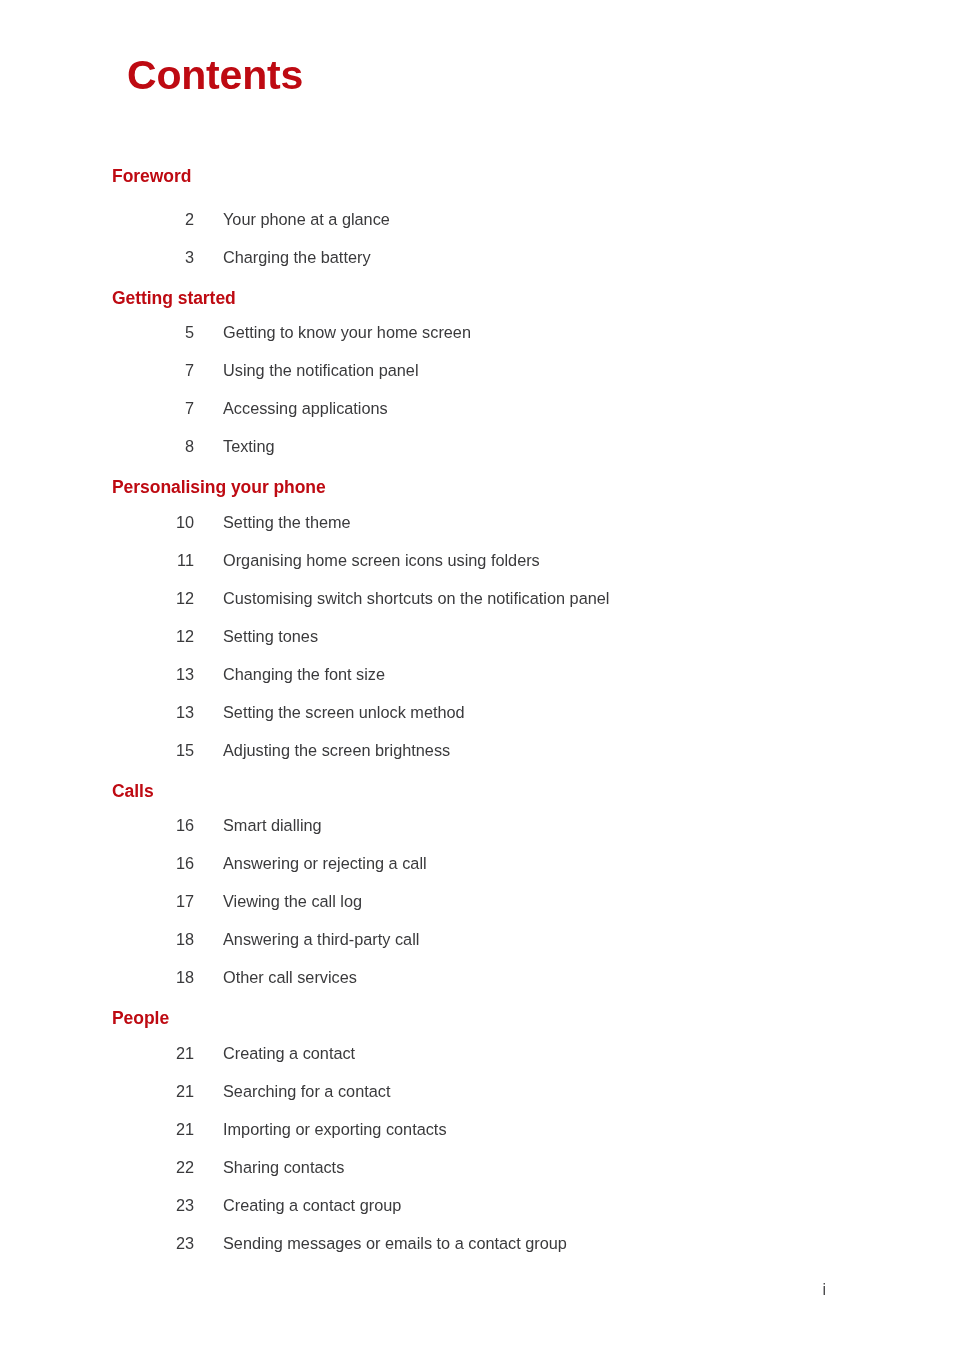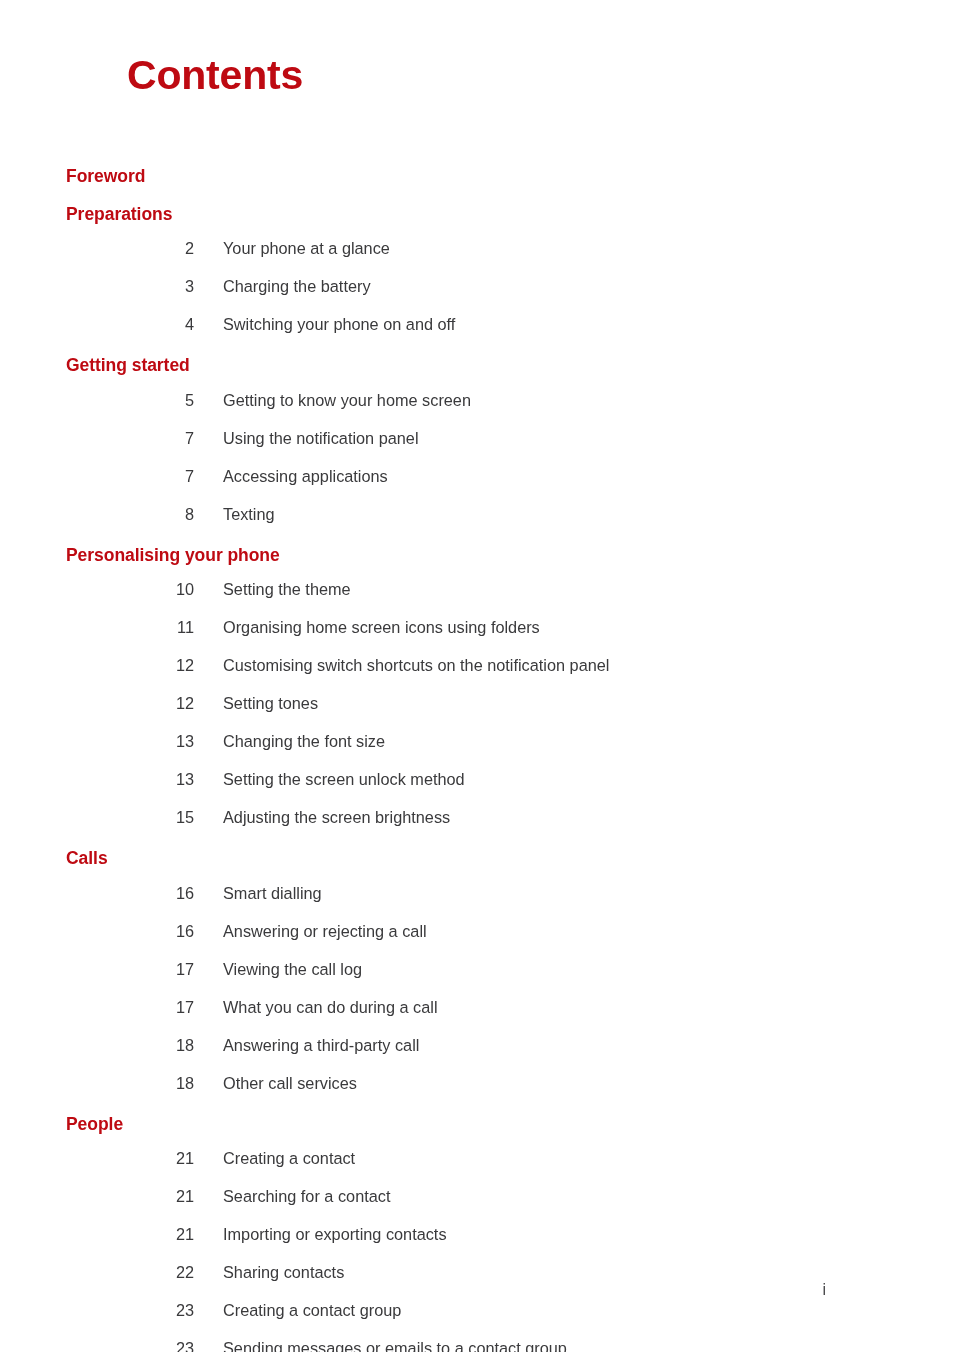--- a/index.html
+++ b/index.html
@@ -51,21 +51,21 @@
   }
   .toc-section + .toc-section {
     margin-top: 20px;
   }
 
   .section-heading {
     color: #be0a12;
     font-size: 17.5px;
     font-weight: bold;
     line-height: 1.0;
-    padding-left: 66px;
+    padding-left: 112px;
     letter-spacing: -0.05px;
     margin: 0 0 9px 0;
   }
 
   .entries {
     list-style: none;
     margin: 0;
     padding: 0;
   }
 
@@ -117,25 +117,23 @@
 
   <h1 class="doc-title">Contents</h1>
 
   <div class="toc">
 
   <div class="toc-section">
         <div class="section-heading">Foreword</div>
         <ul class="entries"></ul>
       </div>
       <div class="toc-section">
-        <div class="section-heading">Preparations</div>
         <ul class="entries">
           <li class="entry"><span class="entry-page">2</span><span class="entry-title">Your phone at a glance</span></li>
           <li class="entry"><span class="entry-page">3</span><span class="entry-title">Charging the battery</span></li>
-          <li class="entry"><span class="entry-page">4</span><span class="entry-title">Switching your phone on and off</span></li>
         </ul>
       </div>
       <div class="toc-section">
         <div class="section-heading">Getting started</div>
         <ul class="entries">
           <li class="entry"><span class="entry-page">5</span><span class="entry-title">Getting to know your home screen</span></li>
           <li class="entry"><span class="entry-page">7</span><span class="entry-title">Using the notification panel</span></li>
           <li class="entry"><span class="entry-page">7</span><span class="entry-title">Accessing applications</span></li>
           <li class="entry"><span class="entry-page">8</span><span class="entry-title">Texting</span></li>
         </ul>
@@ -151,21 +149,20 @@
           <li class="entry"><span class="entry-page">13</span><span class="entry-title">Setting the screen unlock method</span></li>
           <li class="entry"><span class="entry-page">15</span><span class="entry-title">Adjusting the screen brightness</span></li>
         </ul>
       </div>
       <div class="toc-section">
         <div class="section-heading">Calls</div>
         <ul class="entries">
           <li class="entry"><span class="entry-page">16</span><span class="entry-title">Smart dialling</span></li>
           <li class="entry"><span class="entry-page">16</span><span class="entry-title">Answering or rejecting a call</span></li>
           <li class="entry"><span class="entry-page">17</span><span class="entry-title">Viewing the call log</span></li>
-          <li class="entry"><span class="entry-page">17</span><span class="entry-title">What you can do during a call</span></li>
           <li class="entry"><span class="entry-page">18</span><span class="entry-title">Answering a third-party call</span></li>
           <li class="entry"><span class="entry-page">18</span><span class="entry-title">Other call services</span></li>
         </ul>
       </div>
       <div class="toc-section">
         <div class="section-heading">People</div>
         <ul class="entries">
           <li class="entry"><span class="entry-page">21</span><span class="entry-title">Creating a contact</span></li>
           <li class="entry"><span class="entry-page">21</span><span class="entry-title">Searching for a contact</span></li>
           <li class="entry"><span class="entry-page">21</span><span class="entry-title">Importing or exporting contacts</span></li>

